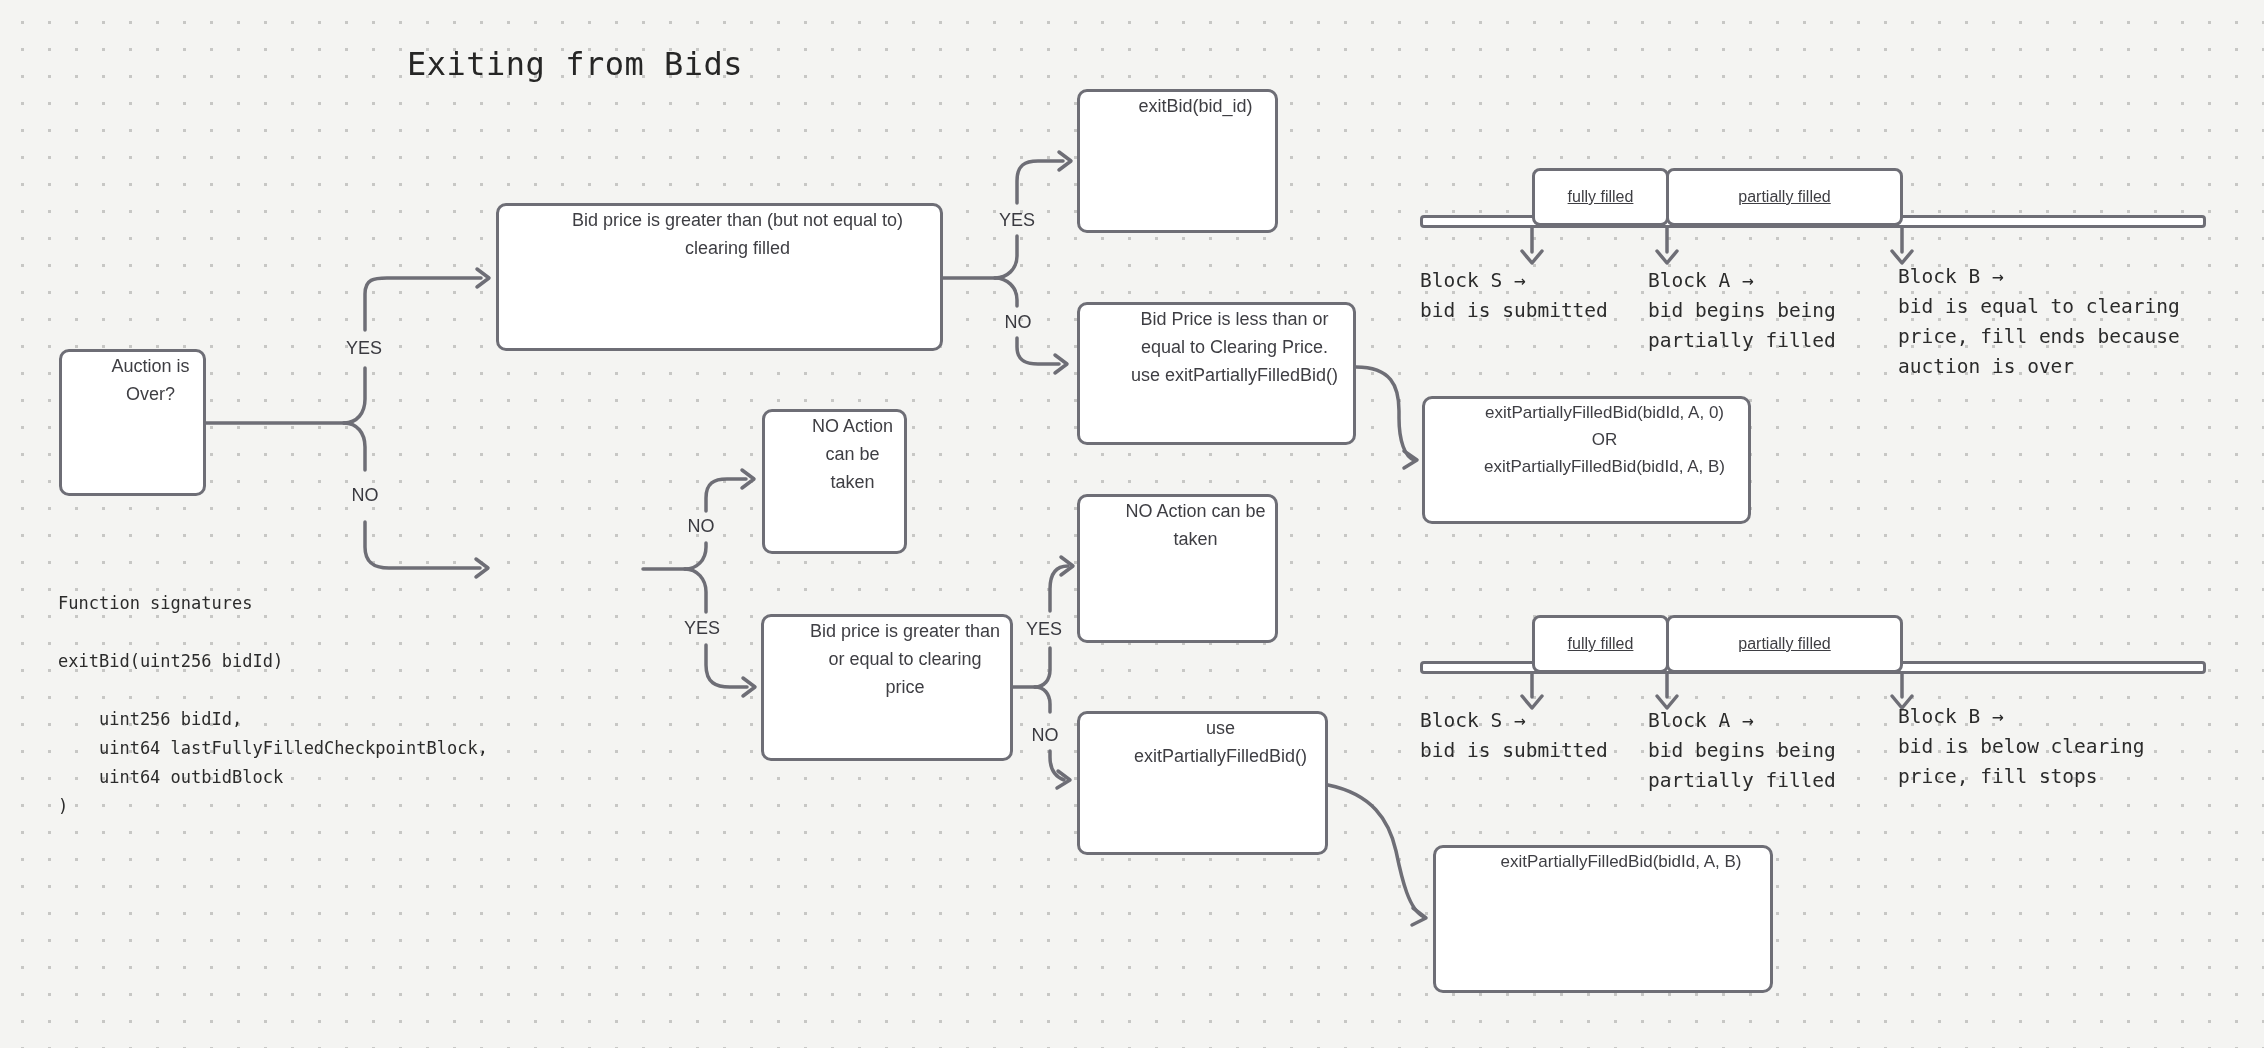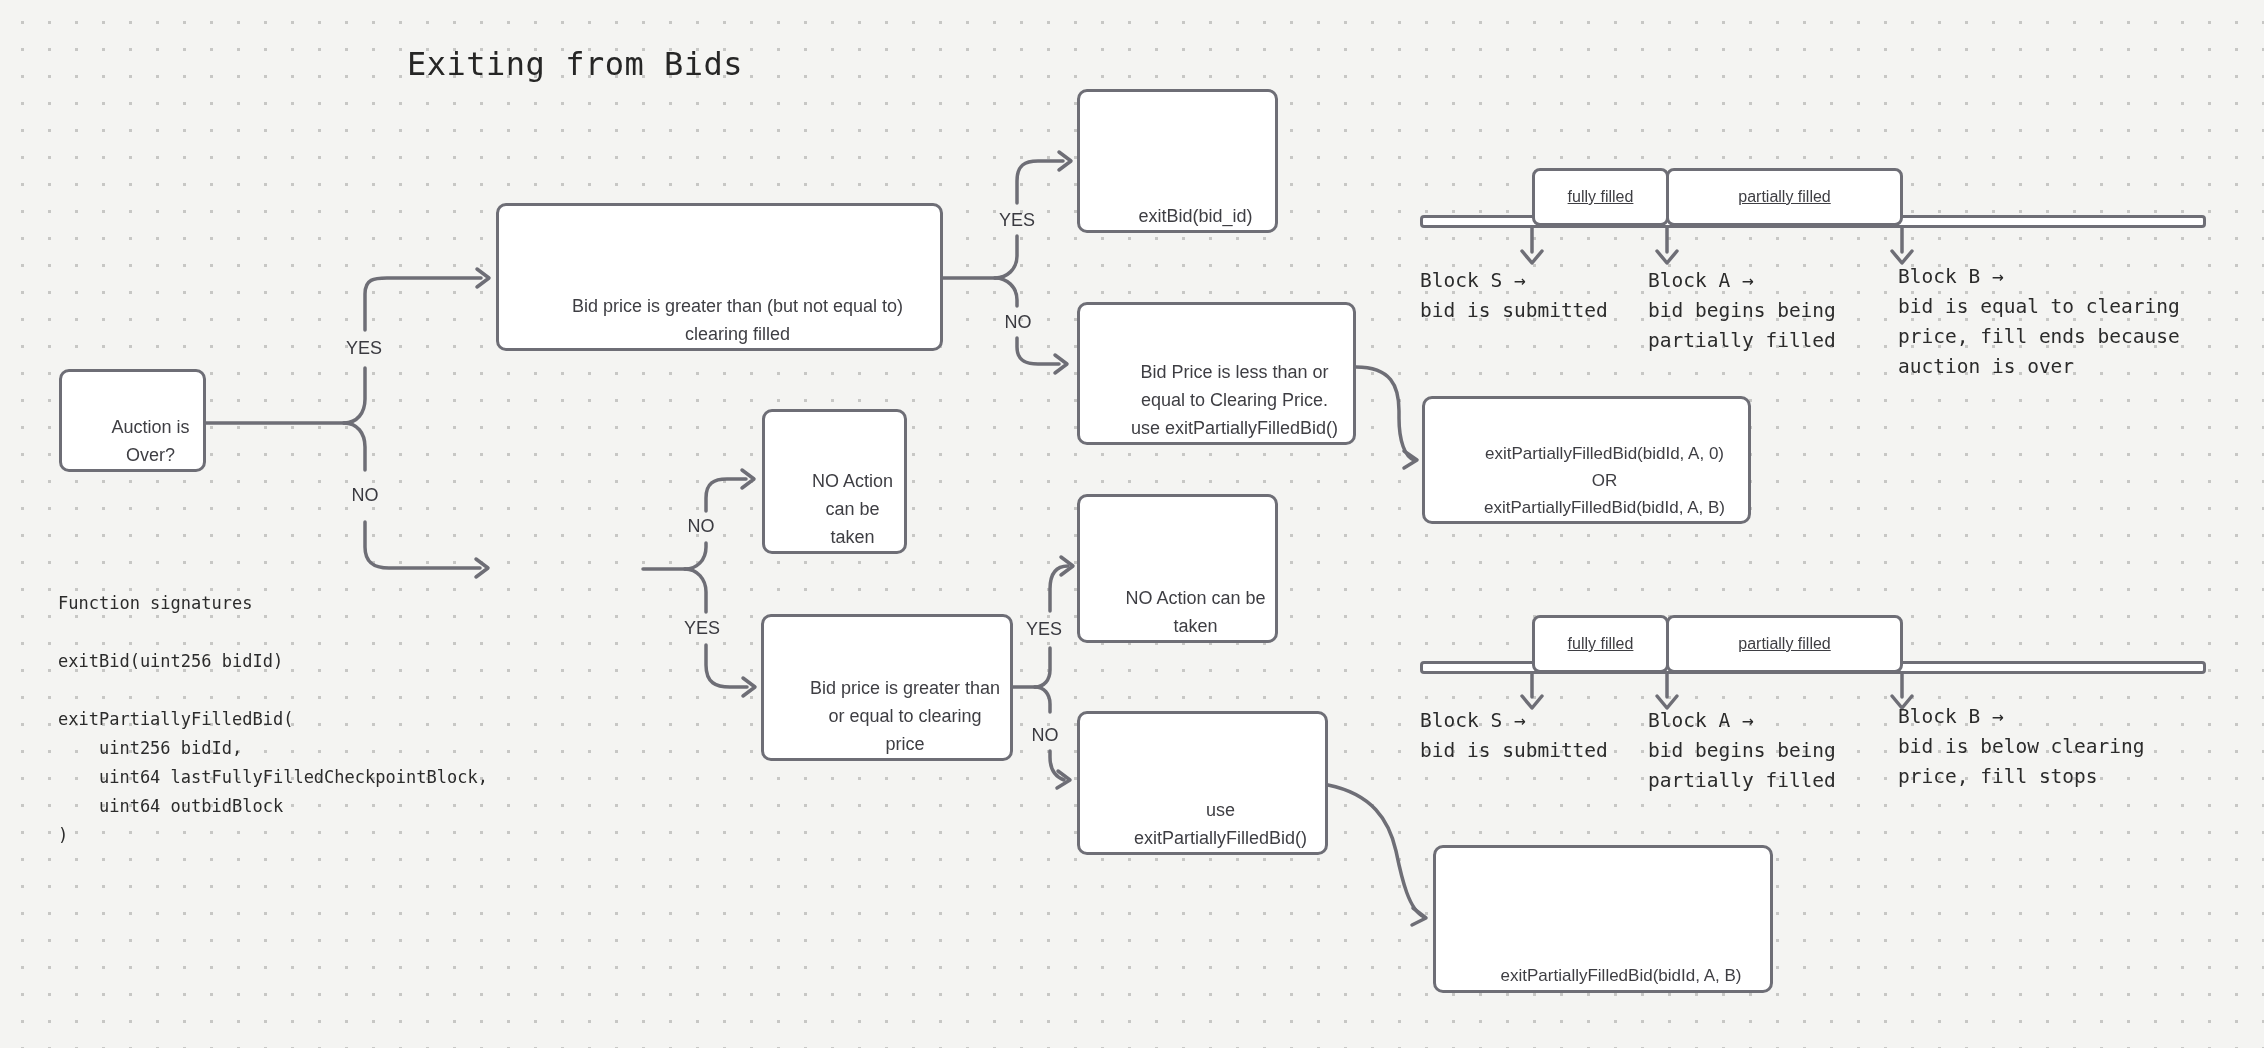--- a/index.html
+++ b/index.html
@@ -20,26 +20,26 @@
   }
   #connectors{position:absolute;left:0;top:0;width:2264px;height:1048px;pointer-events:none}
   #connectors path{stroke:var(--stroke);stroke-width:3.5;fill:none;stroke-linecap:round;stroke-linejoin:round}
   #title{
     position:absolute;left:407px;top:44px;margin:0;
     font:500 32px/1.25 "DejaVu Sans Mono",monospace;color:#262626;letter-spacing:0.5px;
   }
   .node{
     position:absolute;box-sizing:border-box;
     background:var(--box-fill);border:3px solid var(--stroke);border-radius:10px;
-    display:flex;flex-direction:column;align-items:center;justify-content:flex-end;
+    display:flex;flex-direction:column;align-items:center;justify-content:flex-start;
     text-align:center;color:var(--box-text);
     font:400 18px/28px "Liberation Sans",sans-serif;
     padding-left:36px;
   }
-  #box-auction{left:59px;top:369px;width:147px;height:103px}
+  #box-auction{left:59px;top:349px;width:147px;height:147px}
   #box-bid-gt-ne{left:496px;top:203px;width:447px;height:148px}
   #box-exitbid{left:1077px;top:89px;width:201px;height:144px}
   #box-bid-le{left:1077px;top:302px;width:279px;height:143px}
   #box-epfb-or{left:1422px;top:396px;width:329px;height:128px;font-size:17px;line-height:27px}
   #box-isgraduated{left:496px;top:496px;width:147px;height:144px}
   #box-noaction-1{left:762px;top:409px;width:145px;height:145px}
   #box-bid-ge{left:761px;top:614px;width:252px;height:147px}
   #box-noaction-2{left:1077px;top:494px;width:201px;height:149px}
   #box-use-epfb{left:1077px;top:711px;width:251px;height:144px}
   #box-epfb-ab{left:1433px;top:845px;width:340px;height:148px;font-size:17px}
@@ -217,21 +217,20 @@
   <div class="blabel" id="lbl-grad-no">NO</div>
   <div class="blabel" id="lbl-grad-yes">YES</div>
   <div class="blabel" id="lbl-ge-yes">YES</div>
   <div class="blabel" id="lbl-ge-no">NO</div>
 
   <div id="code">
     <div class="code-line">Function signatures</div>
     <div class="code-line"></div>
     <div class="code-line">exitBid(uint256 bidId)</div>
     <div class="code-line"></div>
-    <div class="code-line">exitPartiallyFilledBid(</div>
     <div class="code-line">    uint256 bidId,</div>
     <div class="code-line">    uint64 lastFullyFilledCheckpointBlock,</div>
     <div class="code-line">    uint64 outbidBlock</div>
     <div class="code-line">)</div>
   </div>
 
   <div class="tbar" id="tbar-1"></div>
   <div class="tseg" id="seg-1-f">fully filled</div>
   <div class="tseg" id="seg-1-p">partially filled</div>
 

